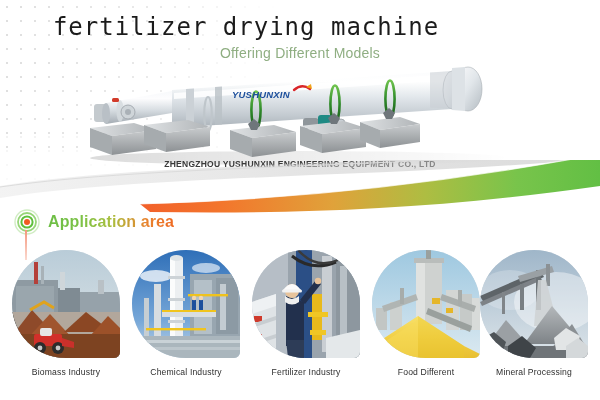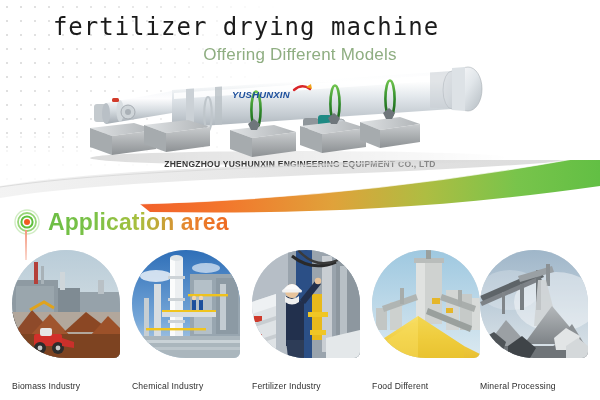--- a/index.html
+++ b/index.html
@@ -31,58 +31,58 @@
 
   
   .title{
     position:absolute;left:0;top:13px;width:492px;text-align:center;
     font-family:"DejaVu Sans Mono","Liberation Mono",monospace;
     font-size:24px;letter-spacing:1px;color:#1b1b1b;font-weight:400;
     white-space:nowrap;
   }
   .subtitle{
     position:absolute;left:0;top:45px;width:600px;text-align:center;
-    font-size:17px;color:#8fae82;font-weight:400;letter-spacing:.2px;
+    font-size:14px;color:#8fae82;font-weight:400;letter-spacing:.2px;
   }
   .company{
     position:absolute;left:0;top:159px;width:600px;text-align:center;
     font-size:8.5px;color:#3a3a3a;letter-spacing:.25px;font-weight:600;
   }
 
   
   .machine{position:absolute;left:60px;top:62px;width:460px;height:105px;}
 
   
   .divider{position:absolute;left:0;top:160px;width:600px;height:75px;pointer-events:none;}
 
   
   .app-head{position:absolute;left:14px;top:205px;height:34px;display:flex;align-items:center;}
   .target-ico{width:26px;height:26px;position:relative;flex:0 0 auto;margin-right:8px;}
   .app-title{
-    font-size:23px;font-weight:bold;letter-spacing:.1px;
+    font-size:16px;font-weight:bold;letter-spacing:.1px;
     background:linear-gradient(90deg,#6cbe45 0%,#7cc247 26%,#a9bf3e 50%,#e8832e 78%,#ef6a22 100%);
     -webkit-background-clip:text;background-clip:text;
     -webkit-text-fill-color:transparent;color:#7cc247;
     white-space:nowrap;
   }
   .stem{position:absolute;left:25px;top:230px;width:1.6px;height:30px;
         background:linear-gradient(#f4967c,#fbd9cf);}
 
   
   .cards{position:absolute;left:0;top:250px;width:600px;height:130px;}
   .card{position:absolute;top:0;width:108px;}
   .thumb{
     width:108px;height:108px;overflow:hidden;
     border-top-left-radius:54px;border-top-right-radius:54px;
     border-bottom-left-radius:54px;border-bottom-right-radius:6px;
     position:relative;background:#cfd8de;
   }
   .thumb > svg{display:block;width:108px;height:108px;}
   .caption{
-    margin-top:23px;text-align:left;font-size:8.6px;color:#2e2e2e;
+    margin-top:9px;text-align:center;font-size:8.6px;color:#2e2e2e;
     letter-spacing:.15px;white-space:nowrap;
   }
 </style>
 </head>
 <body>
 
 <div id="page">
 
   <div class="dotgrid"></div>
   <div class="dotgrid2"></div>

